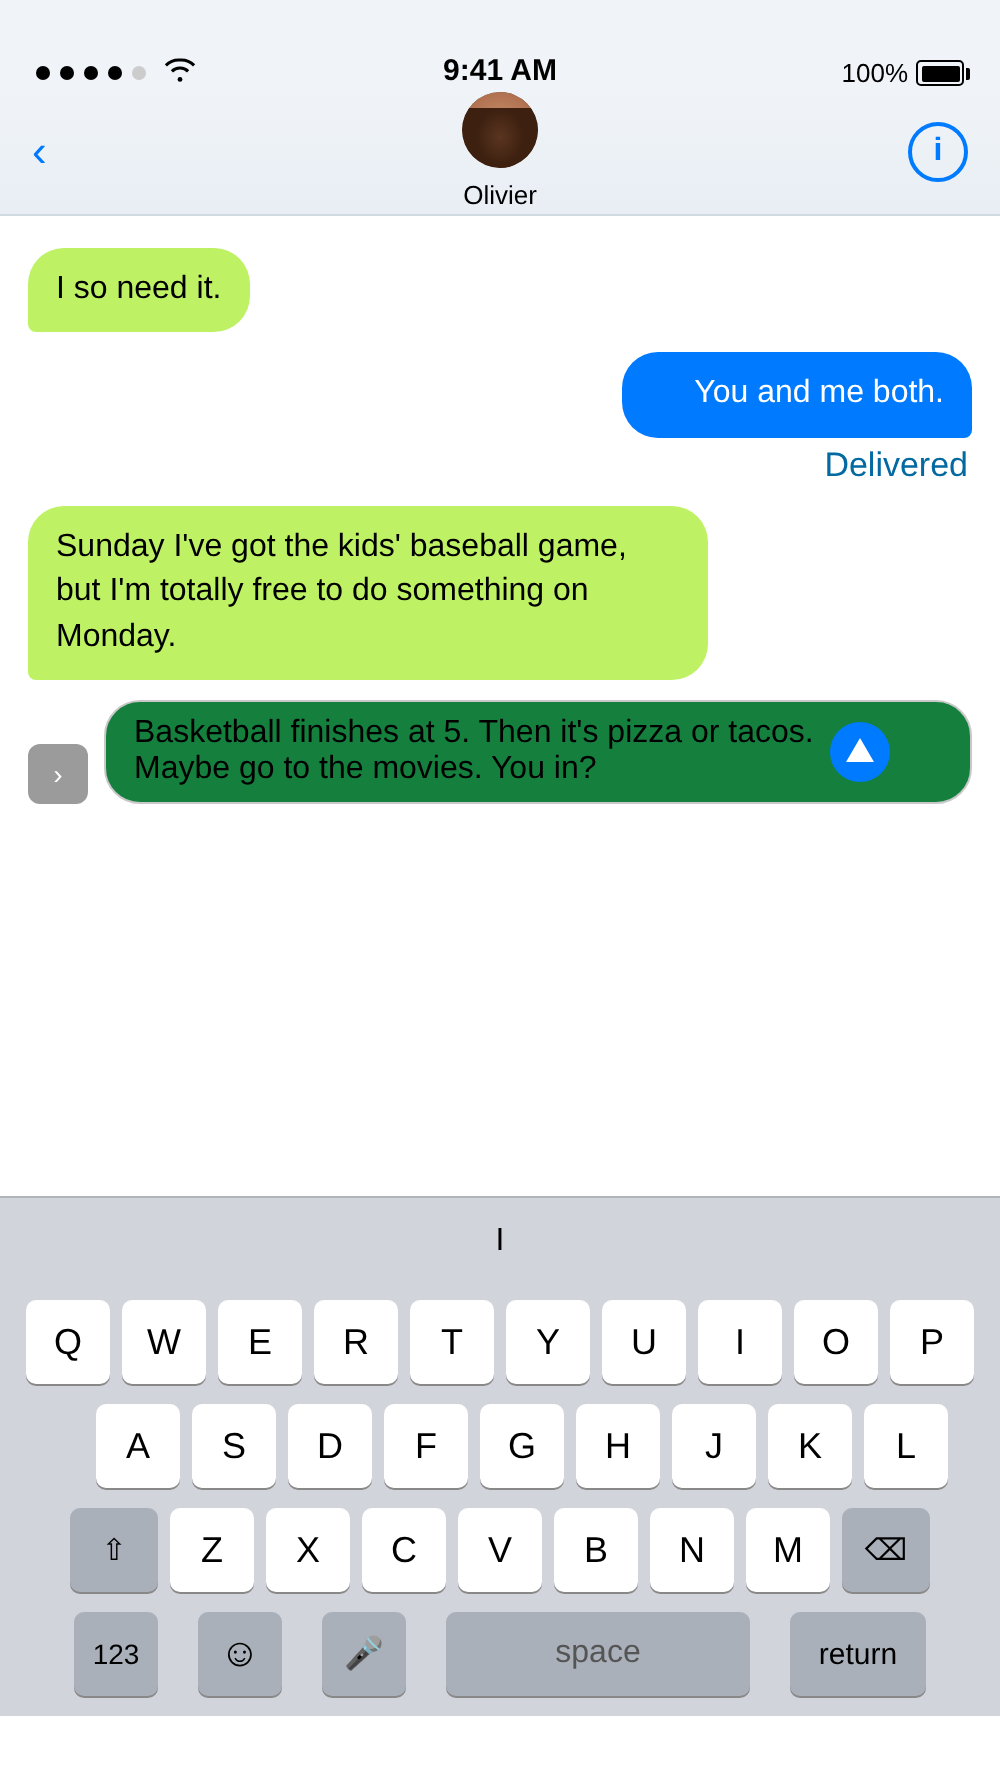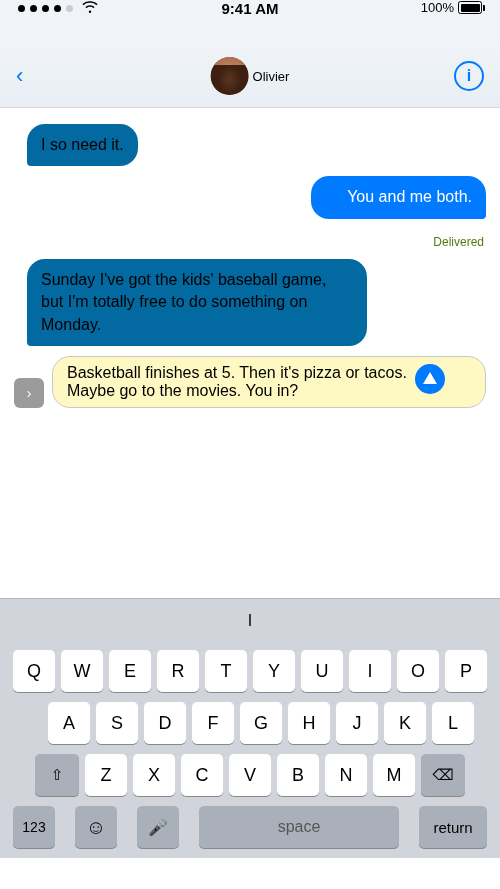--- a/index.html
+++ b/index.html
@@ -11,21 +11,21 @@
       overflow: hidden;
       position: relative;
     }
 
     
     .status-bar {
       width: 100%;
       height: 44px;
       background: #f0f4f8;
       display: flex;
-      align-items: flex-start;
+      align-items: flex-end;
       justify-content: space-between;
       padding: 0 18px;
     }
     .status-left {
       display: flex;
       align-items: center;
       gap: 5px;
     }
     .dot {
       width: 7px; height: 7px;
@@ -102,20 +102,21 @@
       cursor: pointer;
       gap: 2px;
     }
     .back-chevron {
       font-size: 22px;
       line-height: 1;
       color: #007aff;
     }
     .nav-center {
       display: flex;
+      flex-direction: column;
       align-items: center;
       gap: 4px;
       position: absolute;
       left: 50%;
       transform: translateX(-50%);
     }
     .avatar {
       width: 38px; height: 38px;
       border-radius: 50%;
       background: linear-gradient(135deg, #8B6F5C 0%, #6B4F3E 50%, #4a3728 100%);
@@ -175,60 +176,60 @@
 
     .bubble {
       max-width: 72%;
       padding: 10px 14px;
       border-radius: 18px;
       font-size: 16px;
       line-height: 1.4;
       word-wrap: break-word;
     }
     .bubble.incoming-bubble {
-      background: #0369a1;
+      background: #bef264;
       color: #000;
       border-bottom-left-radius: 4px;
-      margin-left: 13px;
     }
     .bubble.outgoing-bubble {
       background: #007aff;
       color: #fff;
       border-bottom-right-radius: 4px;
       padding-left: 36px;
     }
     .delivered-label {
-      font-size: 12px;
-      color: #4d7c0f;
+      font-size: 17px;
+      color: #0369a1;
       text-align: right;
-      margin-top: 16px;
+      margin-top: 4px;
       margin-right: 2px;
     }
     .expand-btn {
       width: 30px; height: 30px;
       border-radius: 6px;
       background: #9b9b9b;
       display: flex;
       align-items: center;
       justify-content: center;
       color: #fff;
       font-size: 14px;
       cursor: pointer;
     }
     .message-input-box {
       flex: 1;
       min-height: 36px;
       border: 1px solid #c8c8c8;
       border-radius: 18px;
-      background: #fef9c3;
+      background: #15803d;
       padding: 7px 40px 7px 14px;
       font-size: 16px;
       color: #000;
       position: relative;
       display: flex;
+      align-items: center;
     }
     .message-input-text {
       flex: 1;
       font-size: 16px;
       color: #000;
     }
     .send-btn {
       width: 30px; height: 30px;
       border-radius: 50%;
       background: #007aff;
@@ -301,21 +302,21 @@
     .key-action {
       background: #aab0ba;
       font-size: 15px;
       color: #000;
     }
     .key-shift { width: 44px; }
     .key-delete { width: 44px; }
     .key-123 { width: 42px; font-size: 14px; }
     .key-emoji { width: 42px; font-size: 20px; }
     .key-mic { width: 42px; font-size: 16px; }
-    .key-space { width: 200px; font-size: 16px; color: #555; }
+    .key-space { width: 152px; font-size: 16px; color: #555; }
     .key-return { width: 68px; font-size: 15px; }
     .bottom-row {
       display: flex;
       justify-content: center;
       gap: 20px;
       padding-bottom: 6px;
     }
 
     .row1 { }
     .row2 { padding-left: 22px; }

